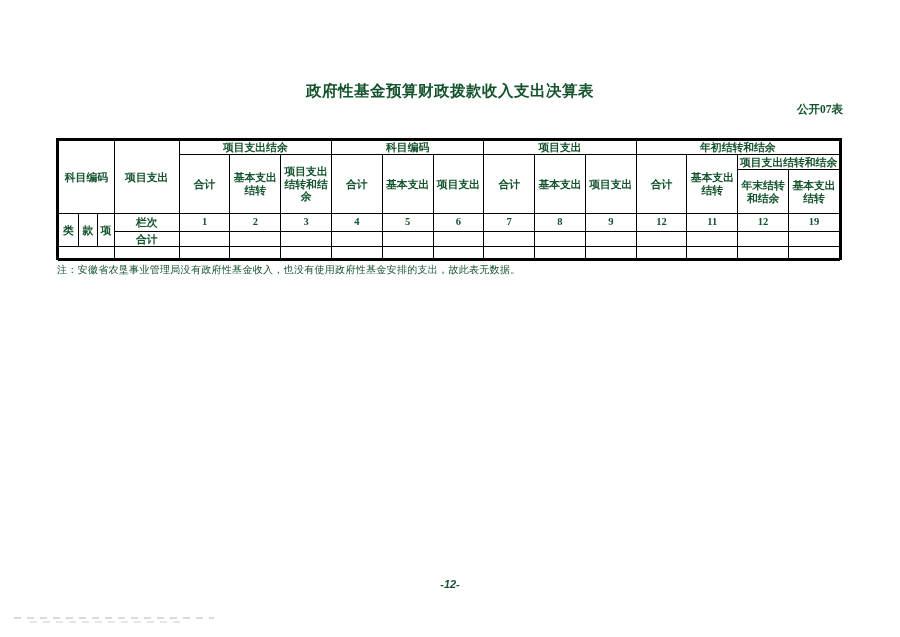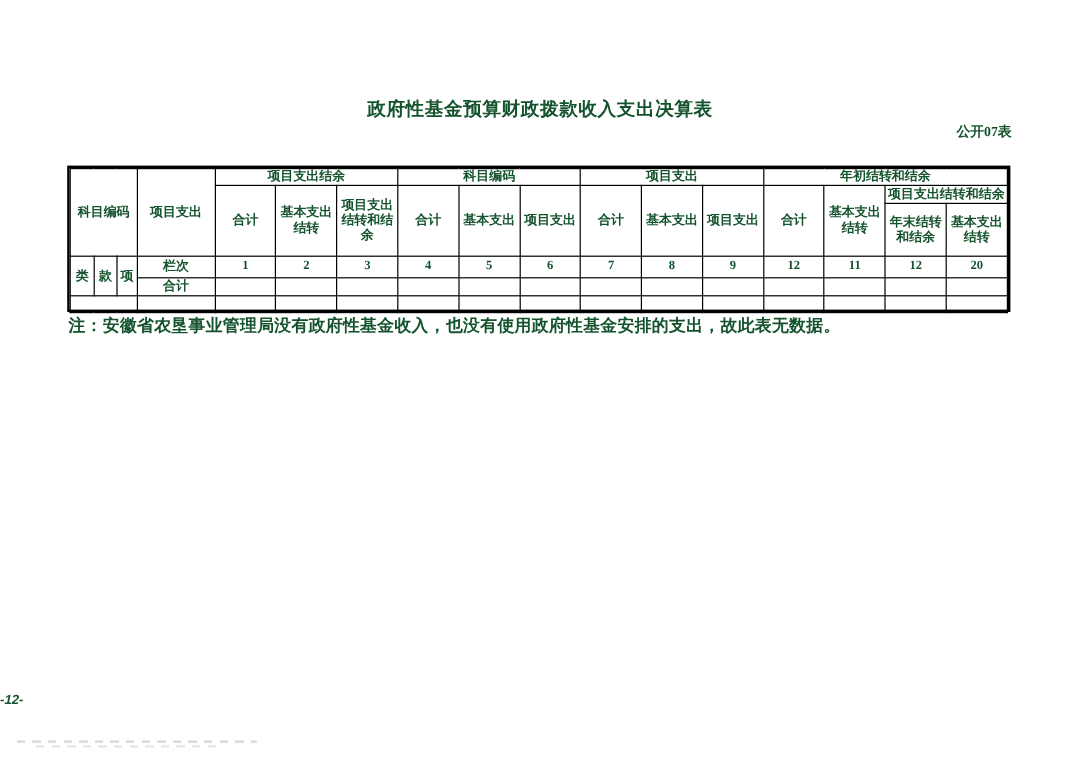--- a/index.html
+++ b/index.html
@@ -46,26 +46,26 @@
   }
   tr.hr1 { height:14px; }
   tr.hr2 { height:15px; }
   tr.hr3 { height:44px; }
   tr.r-lanci { height:18px; }
   tr.r-heji  { height:15px; }
   tr.r-empty { height:14px; }
   tr.r-lanci td.num { font-size:10.5px; font-weight:600; }
   .note {
     position:absolute; left:57px; top:263px;
-    font-size:14px; font-weight:bold;
+    font-size:10px; font-weight:normal;
     letter-spacing:0.3px;
   }
   .pageno {
     position:absolute; top:578px; left:0; right:0;
-    text-align:left;
+    text-align:center;
     font-size:11px; font-weight:bold; font-style:italic;
     font-family:"Liberation Sans","DejaVu Sans",sans-serif;
   }
   .scan-artifact {
     position:absolute; top:617px; left:14px;
     width:200px; height:2px;
     background:repeating-linear-gradient(90deg,#c9c9c9 0 7px,transparent 7px 13px);
     opacity:0.7;
   }
   .scan-artifact.second {
@@ -140,21 +140,21 @@
         <td class="num">3</td>
         <td class="num">4</td>
         <td class="num">5</td>
         <td class="num">6</td>
         <td class="num">7</td>
         <td class="num">8</td>
         <td class="num">9</td>
         <td class="num">12</td>
         <td class="num">11</td>
         <td class="num">12</td>
-        <td class="num">20</td>
+        <td class="num">19</td>
       </tr>
       <tr class="r-heji">
         <td>合计</td>
         <td></td>
         <td></td>
         <td></td>
         <td></td>
         <td></td>
         <td></td>
         <td></td>

